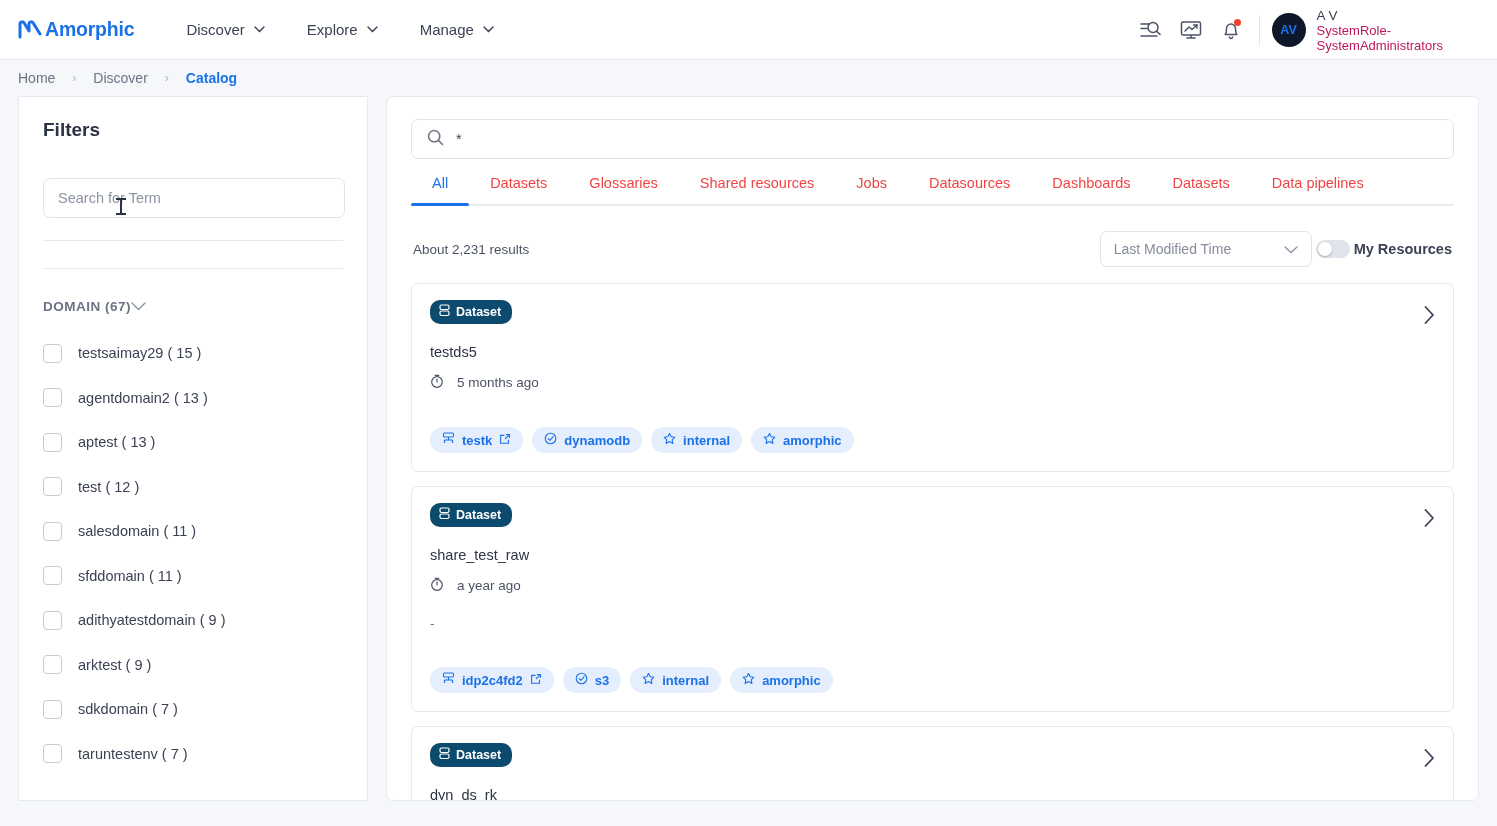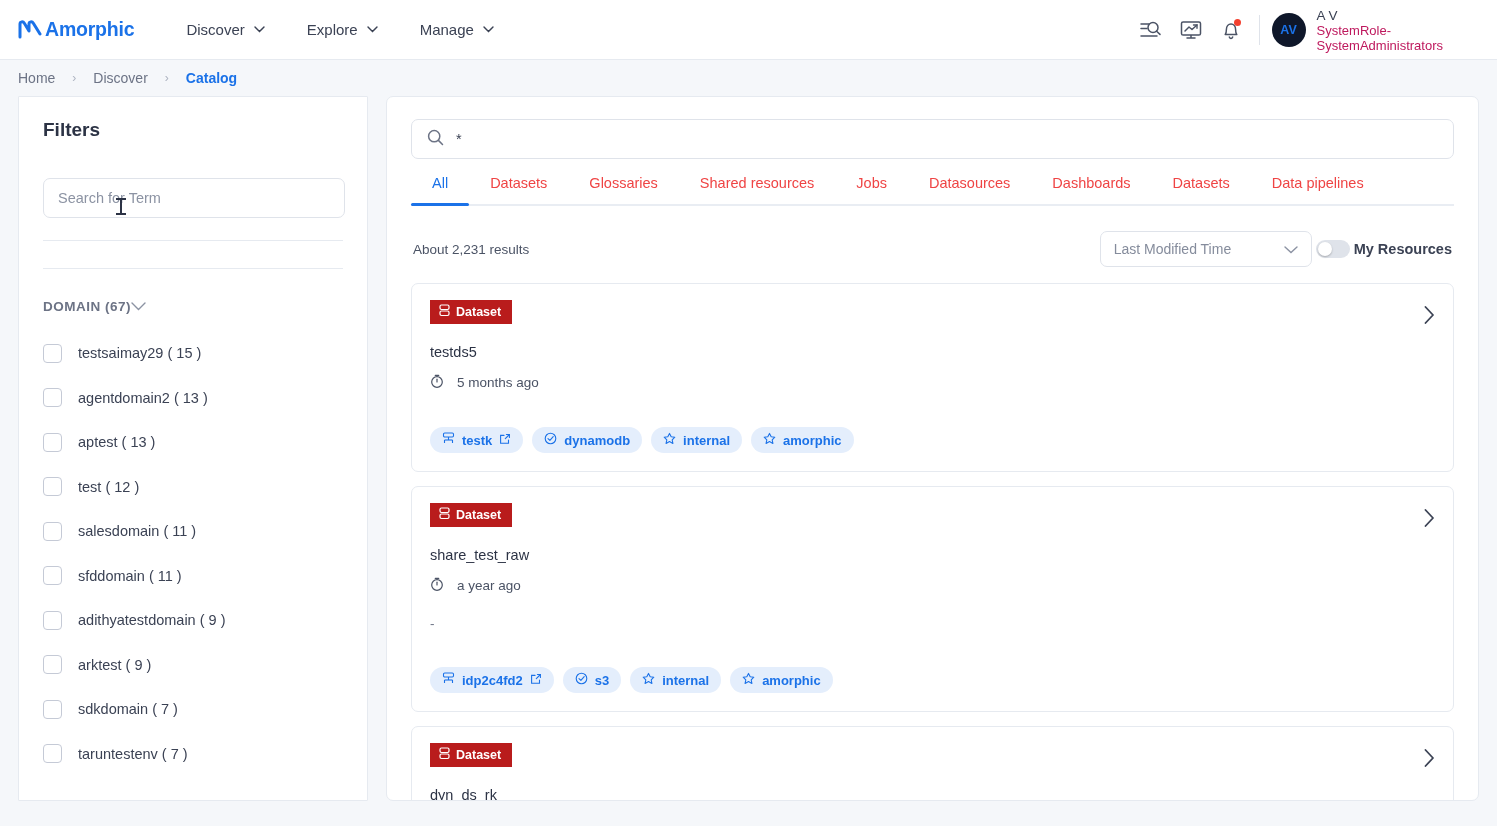--- a/index.html
+++ b/index.html
@@ -146,21 +146,21 @@
 
   
   .cardlist { margin-top: 16px; }
   .card {
     border: 1px solid #e6eaf0; border-radius: 7px; background: #fff;
     padding: 16px 18px 18px 18px; margin-bottom: 14px; position: relative;
     cursor: pointer;
   }
   .pill {
     display: inline-flex; align-items: center; gap: 6px;
-    background: #b91c1c; color: #fff; border-radius: 0;
+    background: #0c4a6e; color: #fff; border-radius: 10px;
     font-size: 12.5px; font-weight: 700; padding: 4px 11px 4px 9px;
   }
   .card-title { font-size: 14.5px; color: #2c3345; margin-top: 20px; }
   .card-time {
     display: flex; align-items: center; gap: 13px;
     font-size: 13.5px; color: #4b5365; margin-top: 14px;
   }
   .card-desc { font-size: 13.5px; color: #6c7385; margin-top: 22px; }
   .chips { display: flex; gap: 9px; margin-top: 36px; flex-wrap: wrap; }
   .chip {

